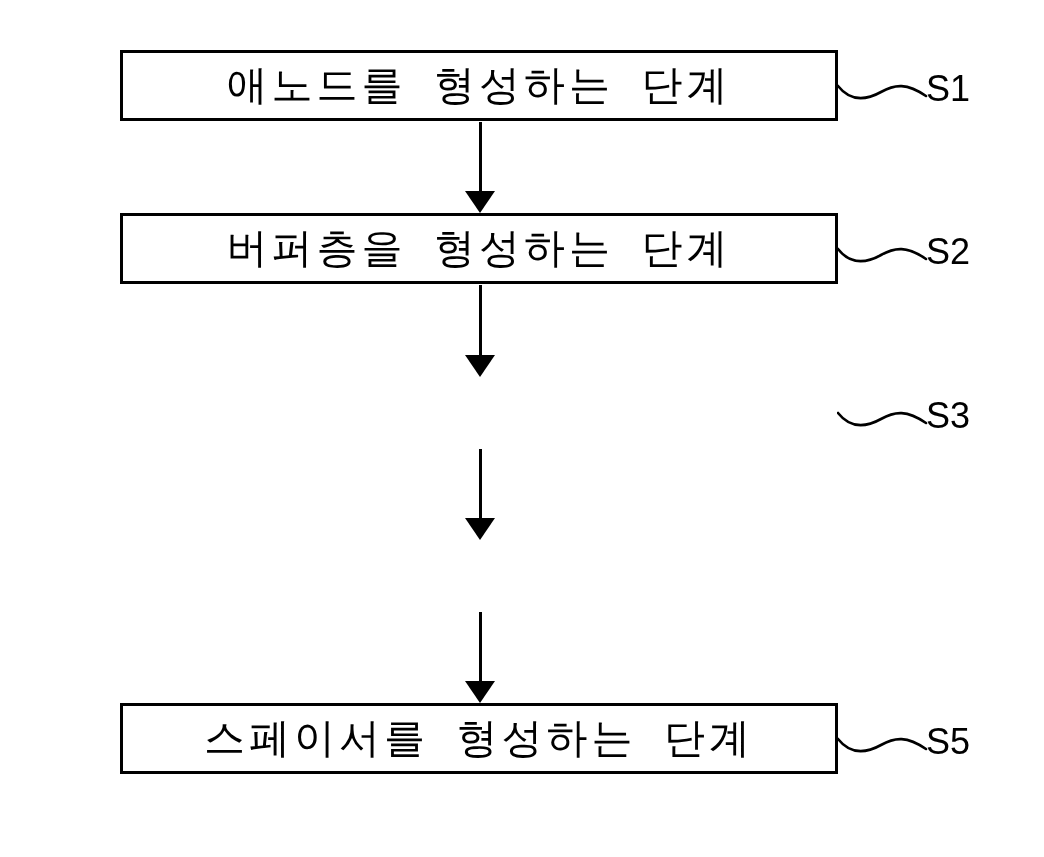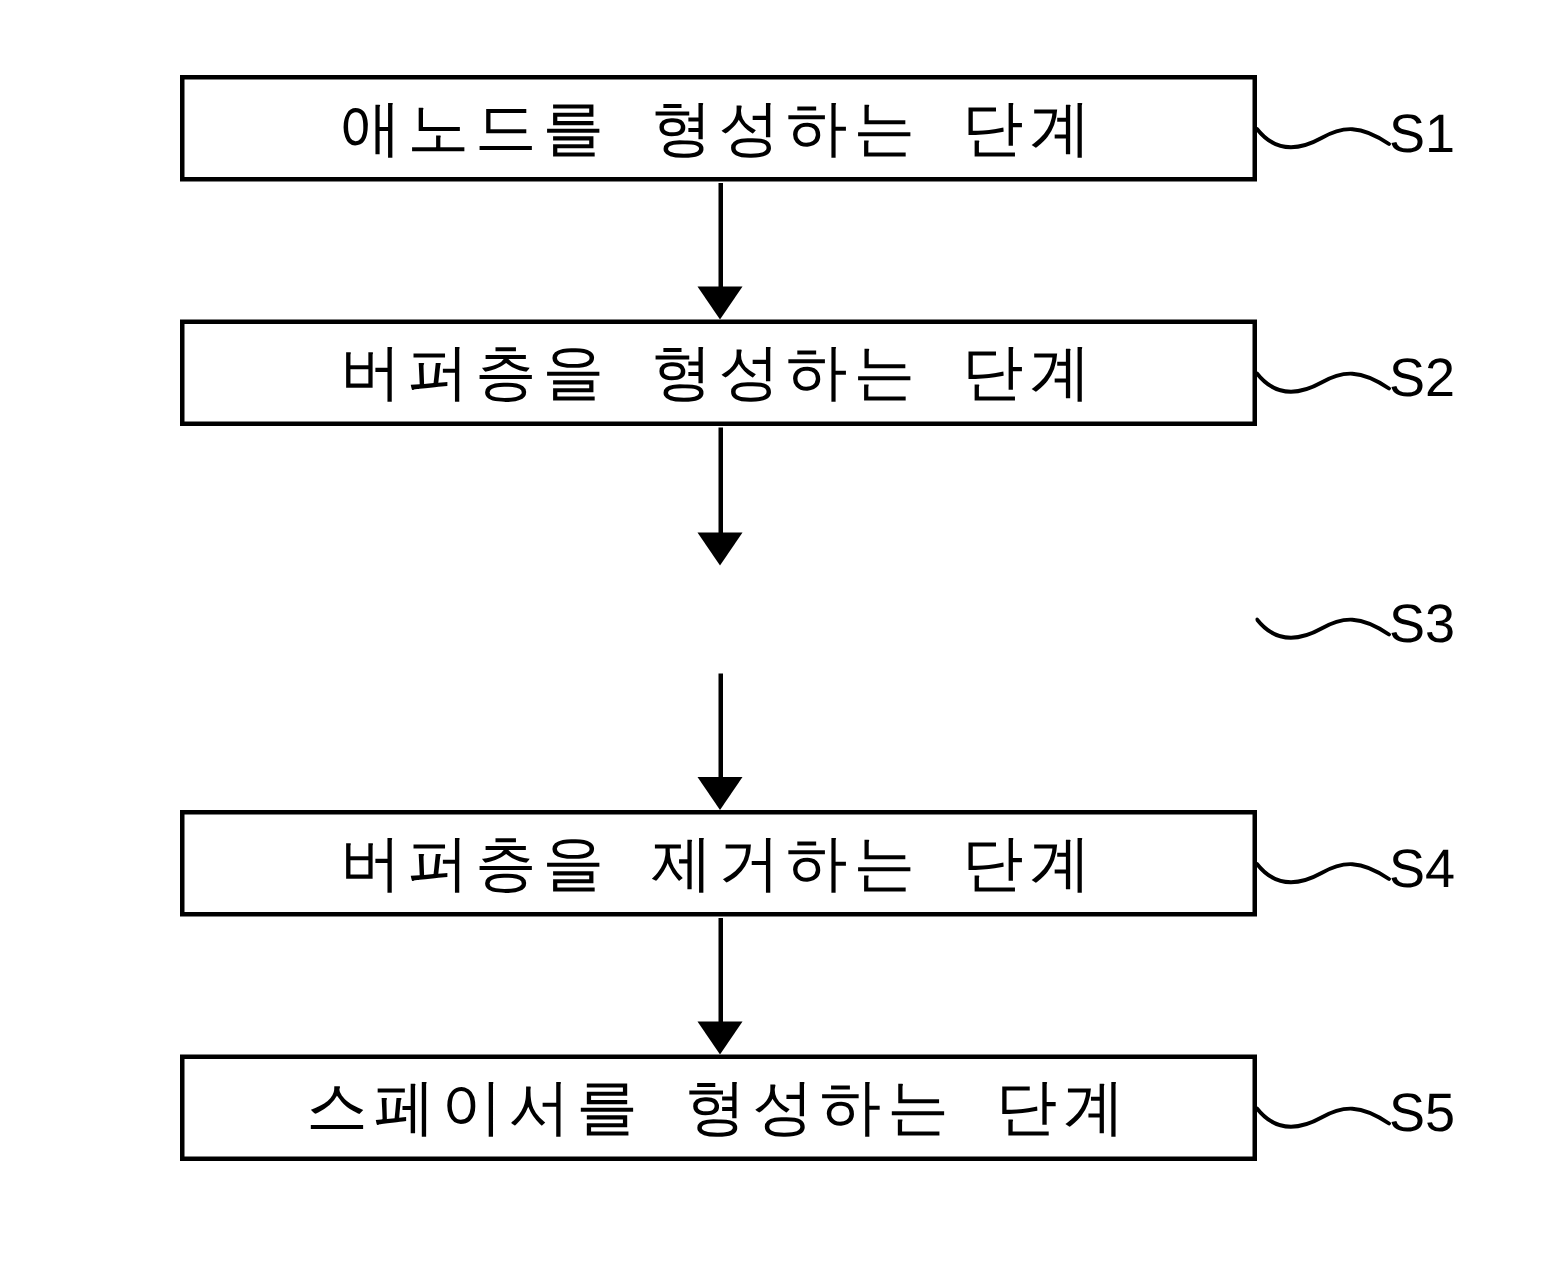--- a/index.html
+++ b/index.html
@@ -129,29 +129,20 @@
       <path d="M 1 8 C 12 22, 26 24, 44 14 C 58 6, 70 5, 89 18"></path>
     </svg>
     <div class="tag">S3</div>
   </div>
 
   <div class="arrow a3">
     <div class="stem"></div>
     <div class="head"></div>
   </div>
 
-  <div class="row r4">
-    <div class="box">
-      <span class="box-label">버퍼층을 제거하는 단계</span>
-    </div>
-    <svg class="squiggle" viewBox="0 0 92 26" aria-hidden="true">
-      <path d="M 1 8 C 12 22, 26 24, 44 14 C 58 6, 70 5, 89 18"></path>
-    </svg>
-    <div class="tag">S4</div>
-  </div>
 
   <div class="arrow a4">
     <div class="stem"></div>
     <div class="head"></div>
   </div>
 
   <div class="row r5">
     <div class="box">
       <span class="box-label">스페이서를 형성하는 단계</span>
     </div>

